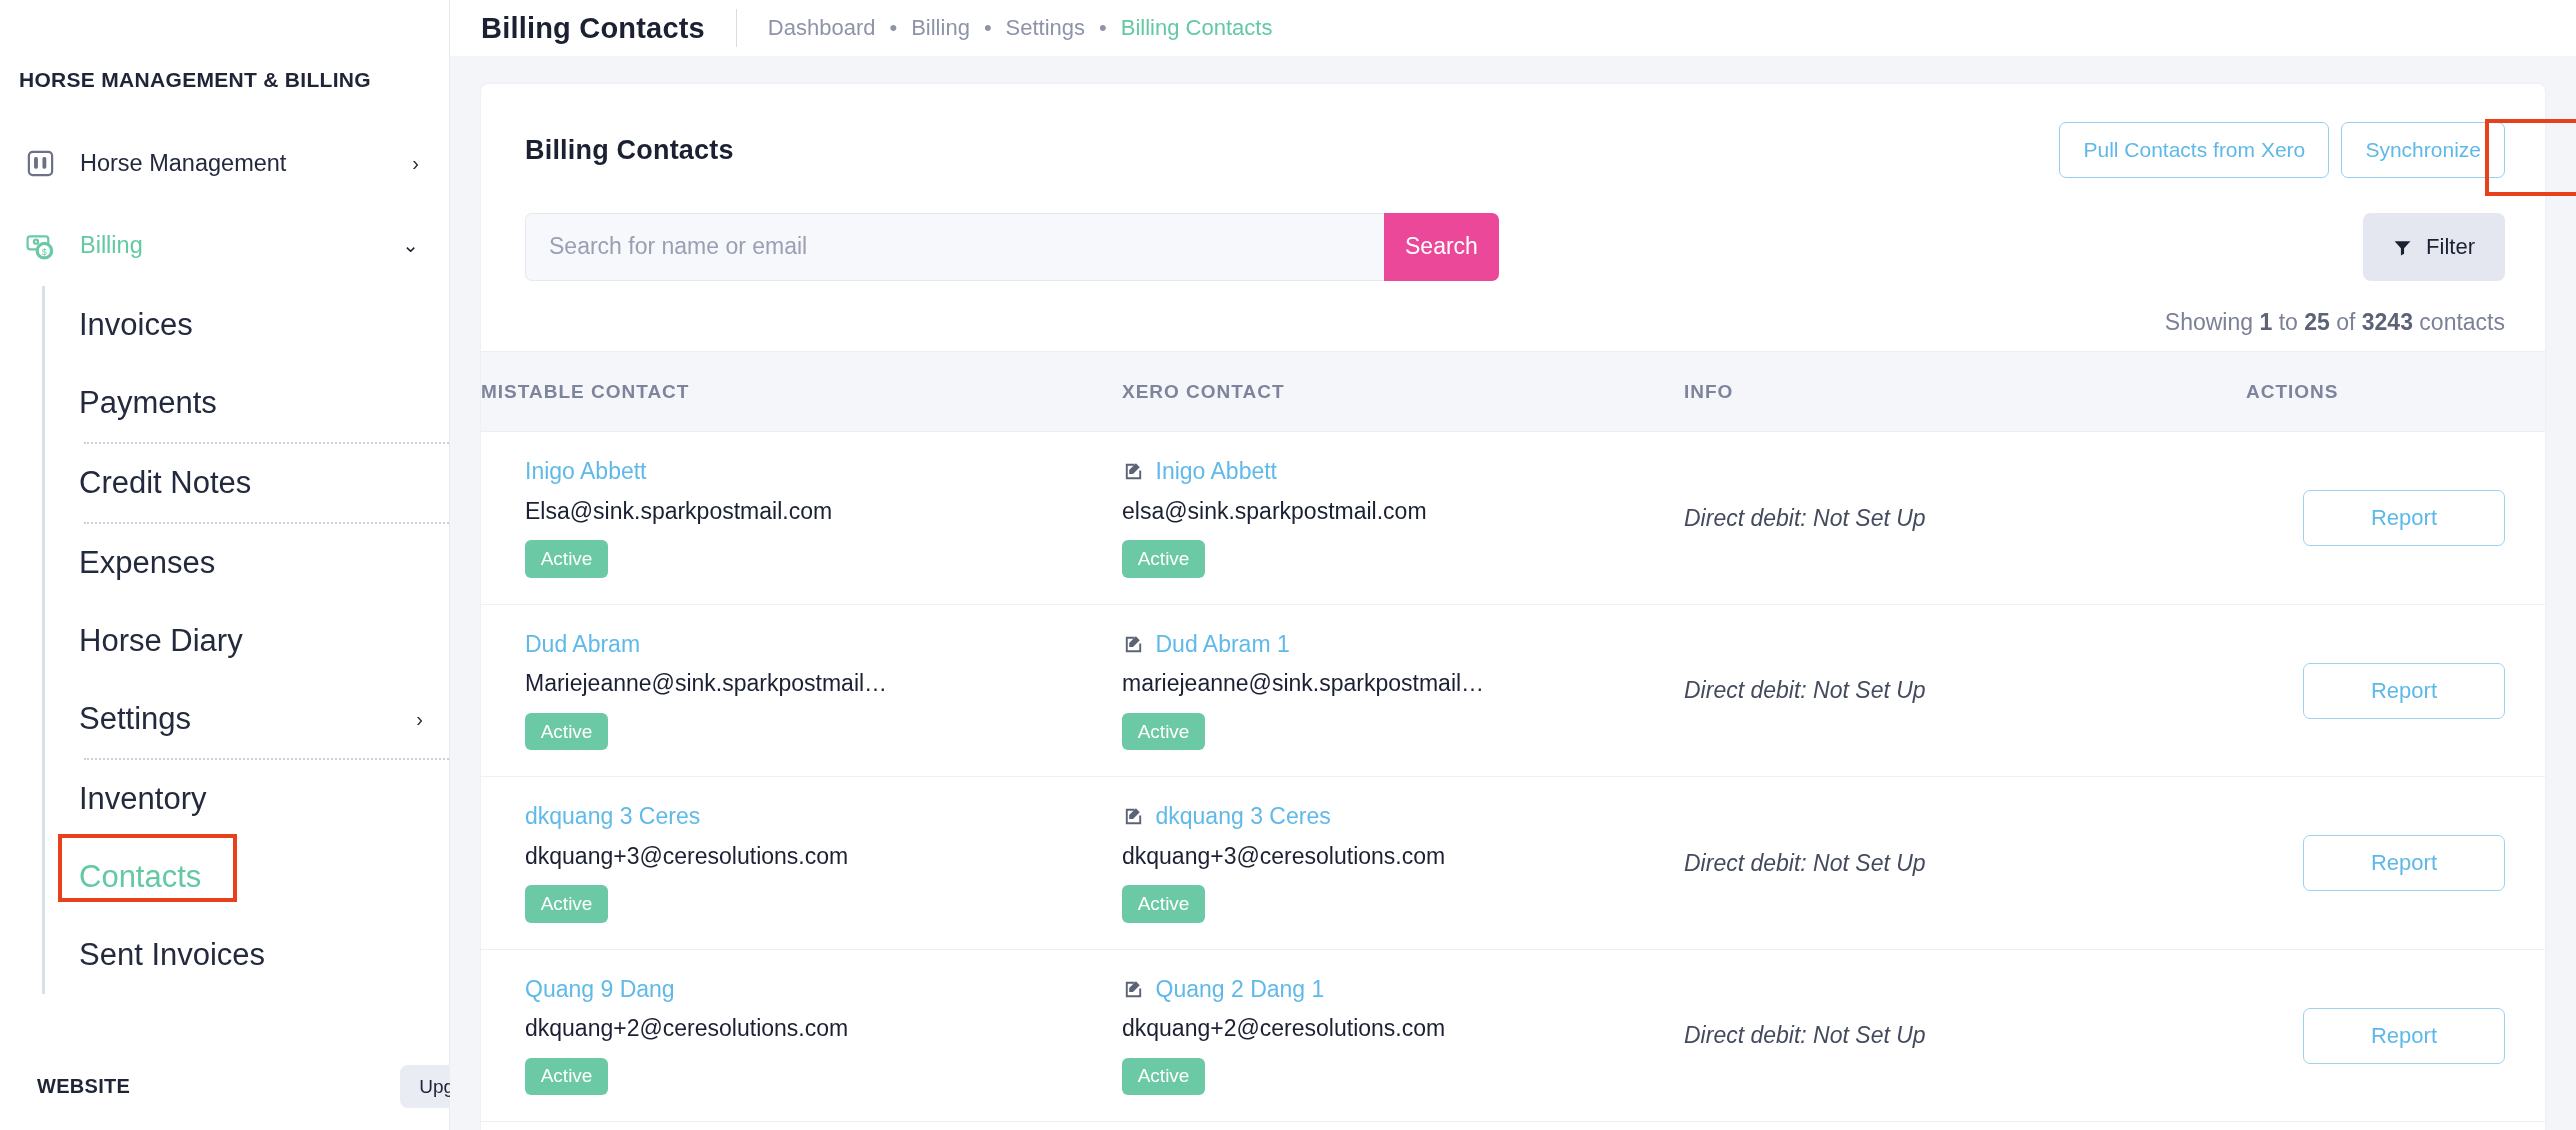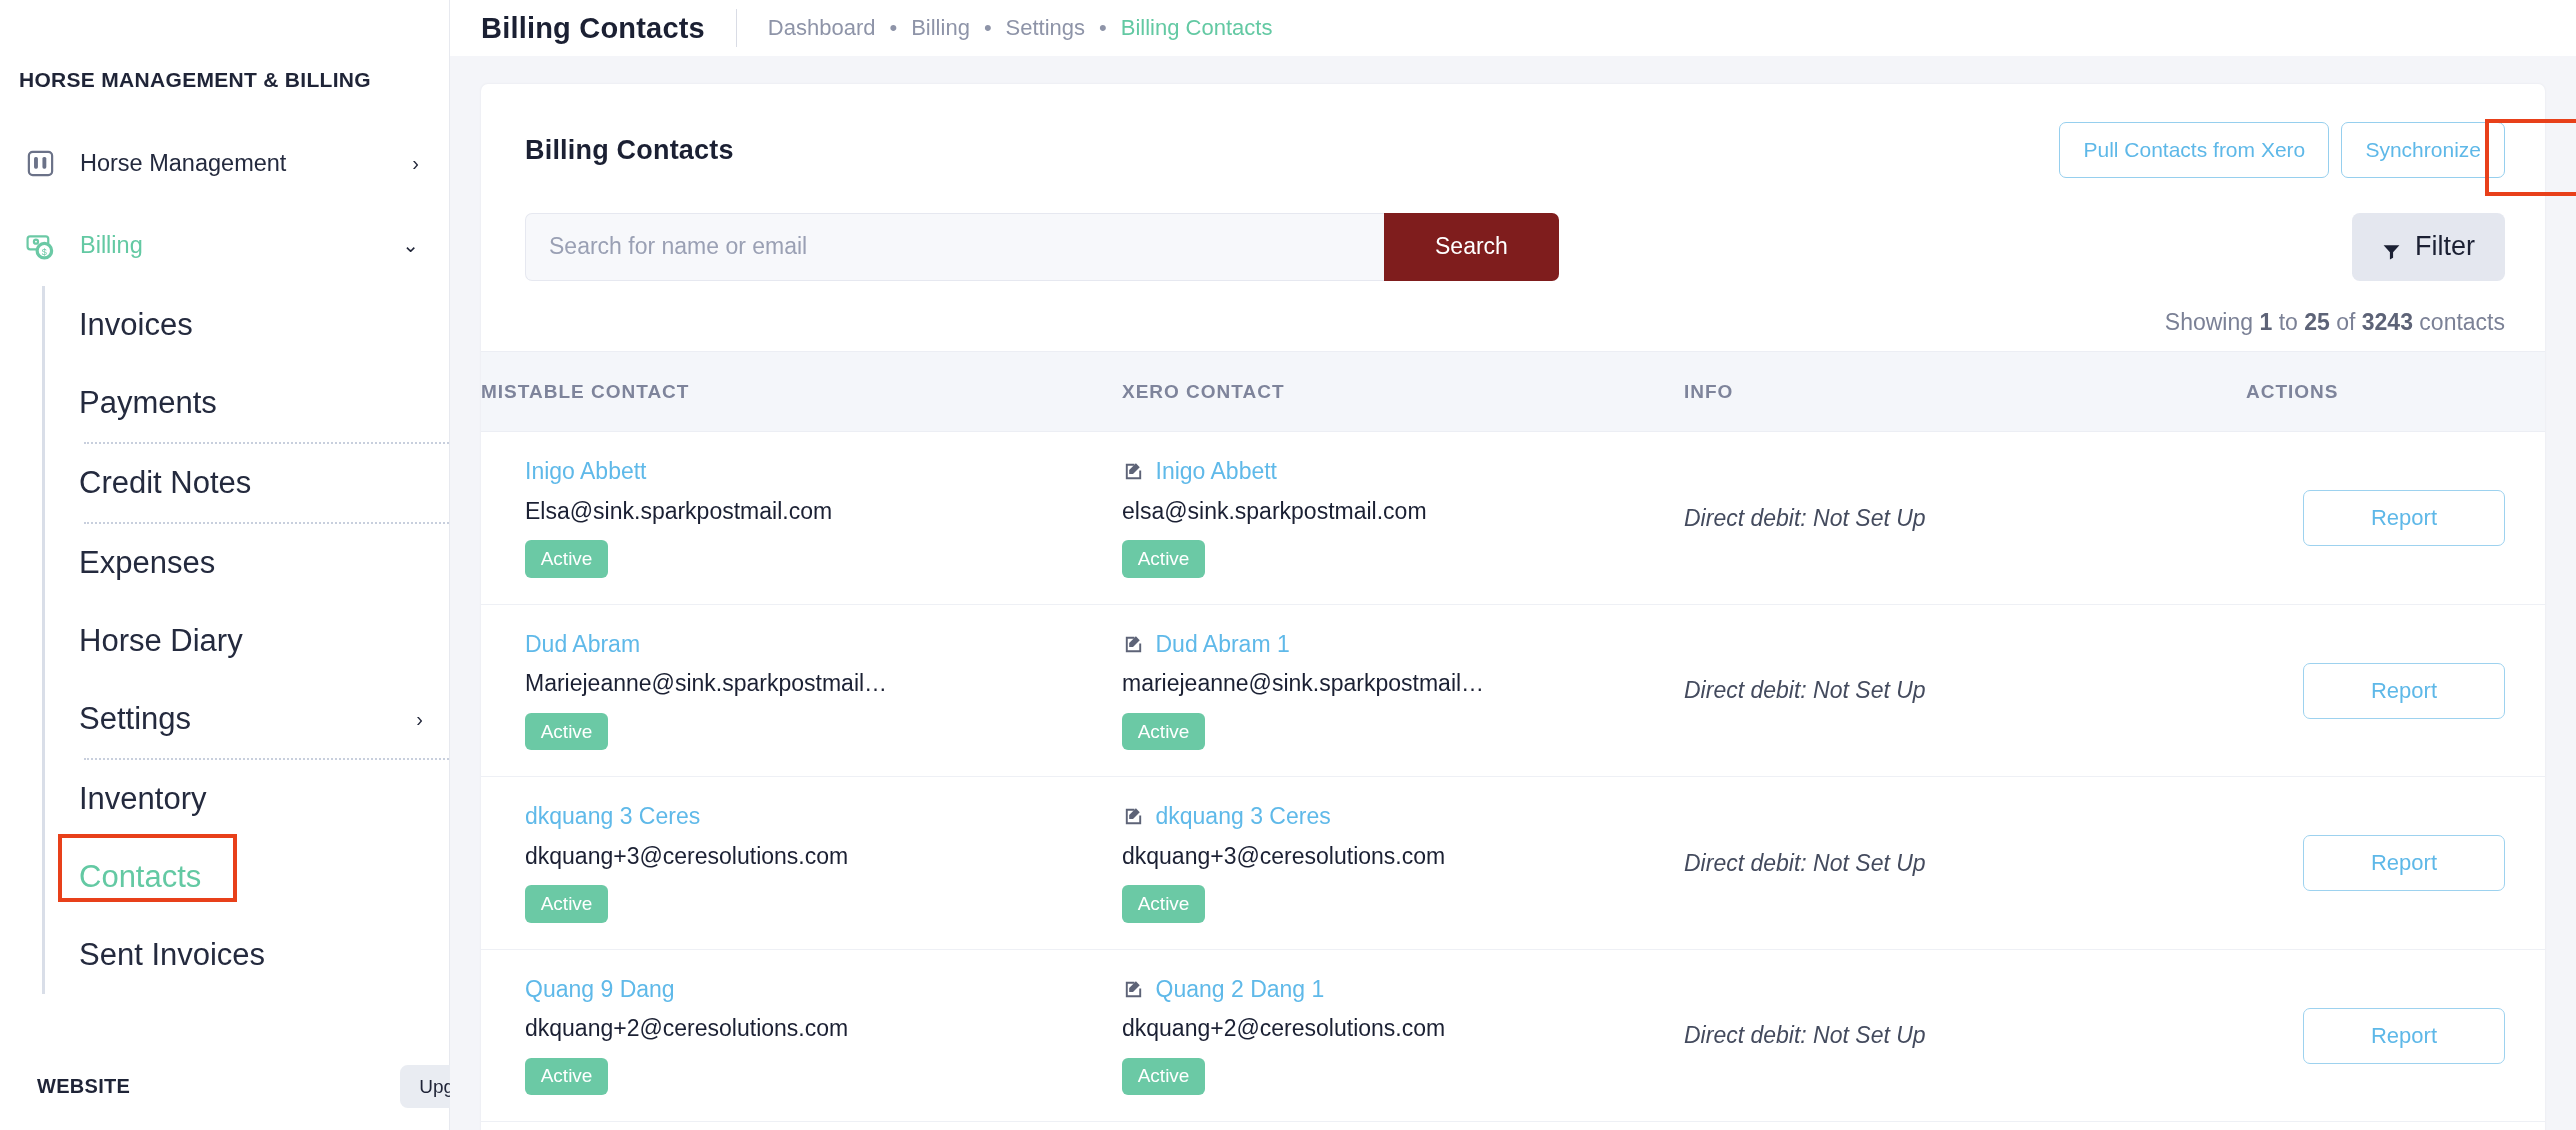--- a/index.html
+++ b/index.html
@@ -116,29 +116,29 @@
   .search-input {
     width: 859px; height: 68px;
     background: #f7f8fb; border: 1.3px solid #e6e8f0;
     border-right: none;
     border-radius: 7px 0 0 7px;
     font-size: 23px; color: #9aa0b4; padding: 0 23px;
     font-family: "Liberation Sans", sans-serif; outline: none;
   }
   .search-input::placeholder { color: #9aa0b4; }
   .search-btn {
-    background: #7f1d1d; color: #fff; border: none;
+    background: #ec4899; color: #fff; border: none;
     border-radius: 0 7px 7px 0;
-    font-size: 23px; padding: 0 51px; height: 68px; cursor: pointer;
+    font-size: 23px; padding: 0 21px; height: 68px; cursor: pointer;
     font-family: "Liberation Sans", sans-serif;
   }
   .filter-btn {
     margin-left: auto;
     background: #e4e7ef; color: #1b2033; border: none; border-radius: 7.8px;
-    font-size: 27px; padding: 0 30px; height: 68px; cursor: pointer;
+    font-size: 22px; padding: 0 30px; height: 68px; cursor: pointer;
     display: flex; align-items: center; gap: 14px;
     font-family: "Liberation Sans", sans-serif;
   }
   .funnel { width: 19px; height: 19px; }
 
   .showing {
     text-align: right; padding: 28px 40px 15.7px 0;
     font-size: 23px; color: #7b8196;
   }
   .showing b { color: #5d6377; font-weight: bold; }

